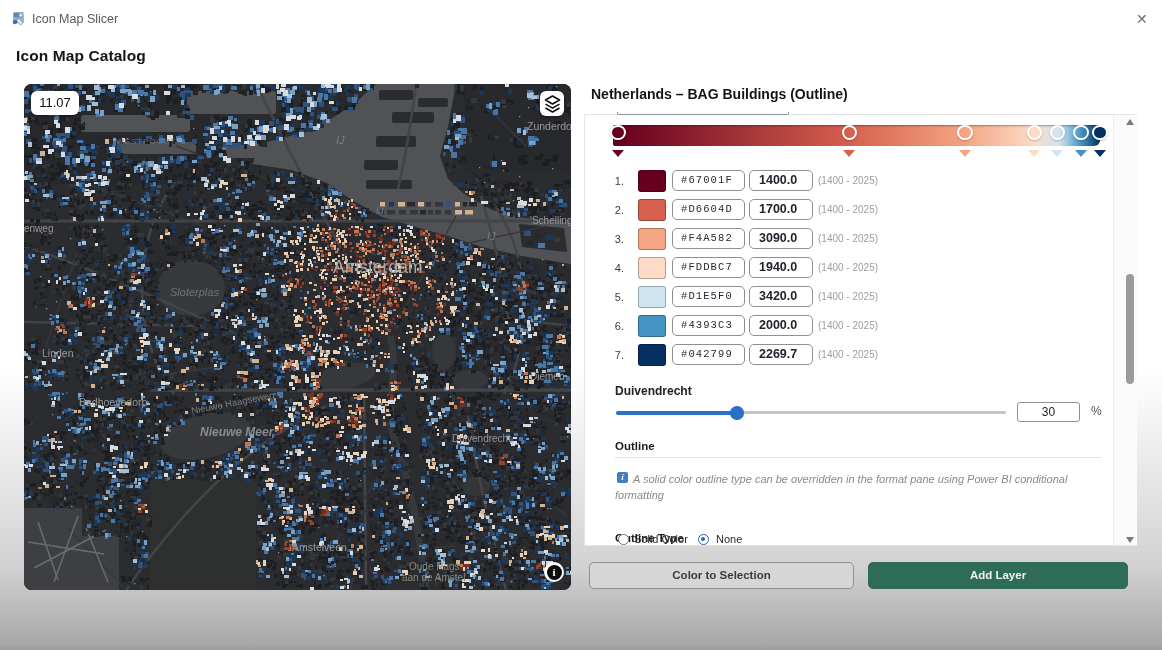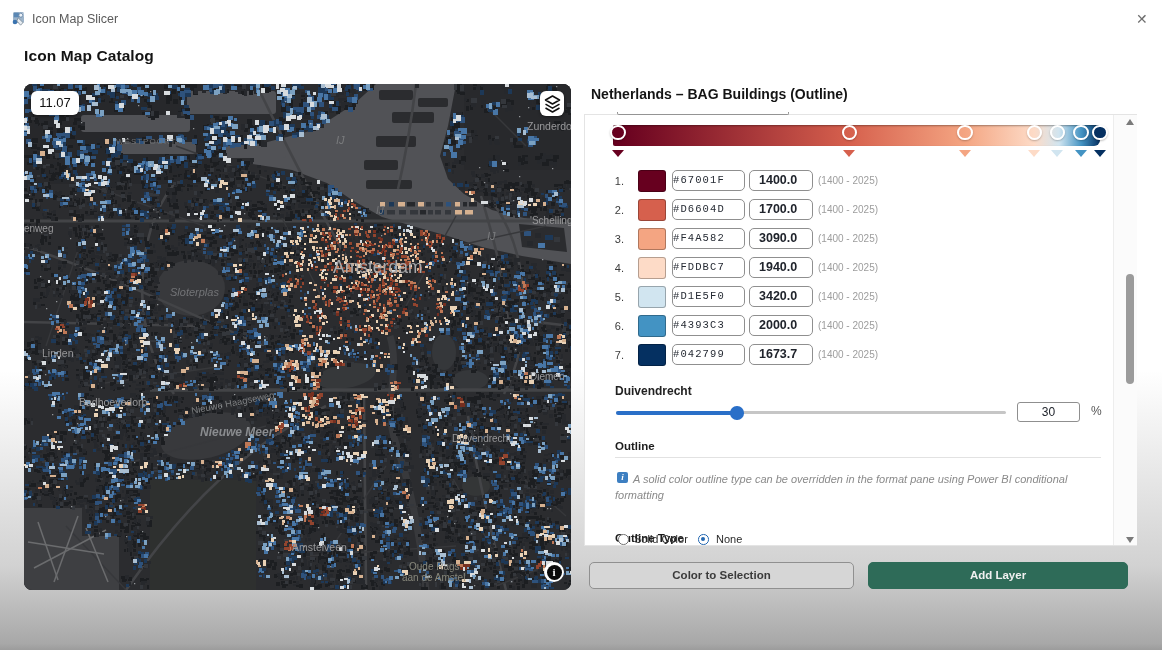--- a/index.html
+++ b/index.html
@@ -10,21 +10,21 @@
   position:relative;
 }
 .abs { position:absolute; }
 
 
 #appicon { left:12px; top:12px; }
 #apptitle { left:32px; top:12px; font-size:12.5px; color:#5a5a5a; }
 #closex { left:1136px; top:11px; font-size:14px; color:#6e6e6e; }
 
 
-#h1 { left:24px; top:47px; font-size:15.5px; font-weight:bold; color:#141414; letter-spacing:0.1px;text-align:right; }
+#h1 { left:16px; top:47px; font-size:15.5px; font-weight:bold; color:#141414; letter-spacing:0.1px;text-align:right; }
 
 
 #map { left:24px; top:84px; width:547px; height:506px; border-radius:8px; overflow:hidden; background:#2d2e31; }
 #chip { left:7px; top:7px; width:48px; height:24px; background:#fff; border-radius:6px;
         box-shadow:0 1px 3px rgba(0,0,0,.45); color:#111; font-size:13px; text-align:center; line-height:24px; }
 #layersbtn { left:516px; top:7px; width:24px; height:25px; background:#fff; border-radius:6px;
         box-shadow:0 1px 3px rgba(0,0,0,.45); display:flex; align-items:center; justify-content:center; }
 #infobtn { left:520px; top:478px; width:20px; height:20px; background:#fff; border-radius:50%;
         display:flex; align-items:center; justify-content:center; }
 #infobtn .in { width:15px; height:15px; background:#0b0b0b; border-radius:50%; color:#fff;
@@ -49,21 +49,21 @@
   background:linear-gradient(90deg,#67001F 1%,#D6604D 48.5%,#F4A582 72.3%,#FDDBC7 86.5%,#D1E5F0 91.6%,#4393C3 96.2%,#053061 100%);
   border-radius:2px 2px 6px 2px; box-shadow:inset 0 1px 2px rgba(0,0,0,.35); }
 .gcirc { position:absolute; top:124.5px; width:15.5px; height:15.5px; border:2.5px solid #fff; border-radius:50%; box-shadow:0 1px 2px rgba(0,0,0,.25); }
 .tri { position:absolute; top:149.5px; width:0; height:0; border-left:6.2px solid transparent; border-right:6.2px solid transparent; }
 
 
 .rownum { position:absolute; left:600px; width:24px; text-align:right; font-size:11px; color:#3c3c3c; }
 .swatch { position:absolute; left:638px; width:28px; height:22px; border-radius:3px; border:1px solid rgba(0,0,0,.28); }
 .hexin { position:absolute; left:672px; width:73px; height:21px; border:1px solid #8f8f8f; border-radius:5px;
         background:#fff; font-family:"Liberation Mono",monospace; font-size:10.5px; letter-spacing:1.1px; color:#252a33;
-        line-height:19px; }
+        line-height:19px; padding-left:8px; }
 .valin { position:absolute; left:749px; width:64px; height:21px; border:1px solid #8f8f8f; border-radius:5px;
         background:#fff; font-size:12.5px; font-weight:bold; color:#20242c; line-height:19px; padding-left:9px; }
 .note { position:absolute; left:818px; font-size:10px; color:#9d9d9d; }
 
 
 #tlabel { left:615px; top:384px; font-size:12px; font-weight:bold; color:#222; }
 #track { left:616px; top:411px; width:390px; height:3px; background:#c6c6c6; border-radius:2px; }
 #trackfill { left:616px; top:410.5px; width:120px; height:4px; background:#2a6fc8; border-radius:2px; }
 #thumb { left:730px; top:406px; width:13.5px; height:13.5px; background:#2a6fc8; border-radius:50%; }
 #tbox { left:1017px; top:402px; width:63px; height:20px; border:1px solid #8f8f8f; border-radius:3px;
@@ -300,21 +300,21 @@
 <div class="valin abs" style="top:286px">3420.0</div>
 <div class="note abs" style="top:291px">(1400 - 2025)</div>
 <div class="rownum abs" style="top:320px">6.</div>
 <div class="swatch abs" style="top:315px;background:#4393C3"></div>
 <div class="hexin abs" style="top:315px">#4393C3</div>
 <div class="valin abs" style="top:315px">2000.0</div>
 <div class="note abs" style="top:320px">(1400 - 2025)</div>
 <div class="rownum abs" style="top:349px">7.</div>
 <div class="swatch abs" style="top:344px;background:#053061"></div>
 <div class="hexin abs" style="top:344px">#042799</div>
-<div class="valin abs" style="top:344px">1673.7</div>
+<div class="valin abs" style="top:344px">2269.7</div>
 <div class="note abs" style="top:349px">(1400 - 2025)</div>
 <div id="sbar" class="abs"></div>
 <div id="sthumb" class="abs"></div>
 <div id="sarrow-up" class="abs sarrow"></div>
 <div id="sarrow-dn" class="abs sarrow"></div>
 
 <div id="tlabel" class="abs">Duivendrecht</div>
 <div id="track" class="abs"></div>
 <div id="trackfill" class="abs"></div>
 <div id="thumb" class="abs"></div>

